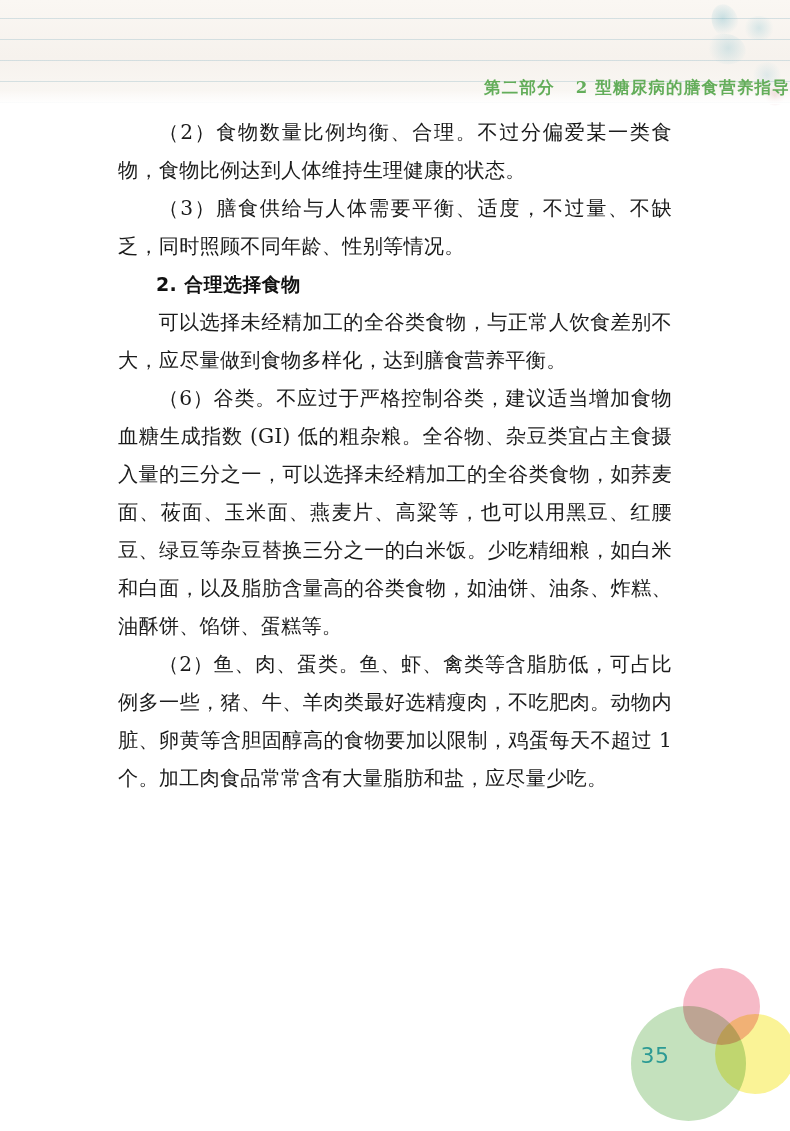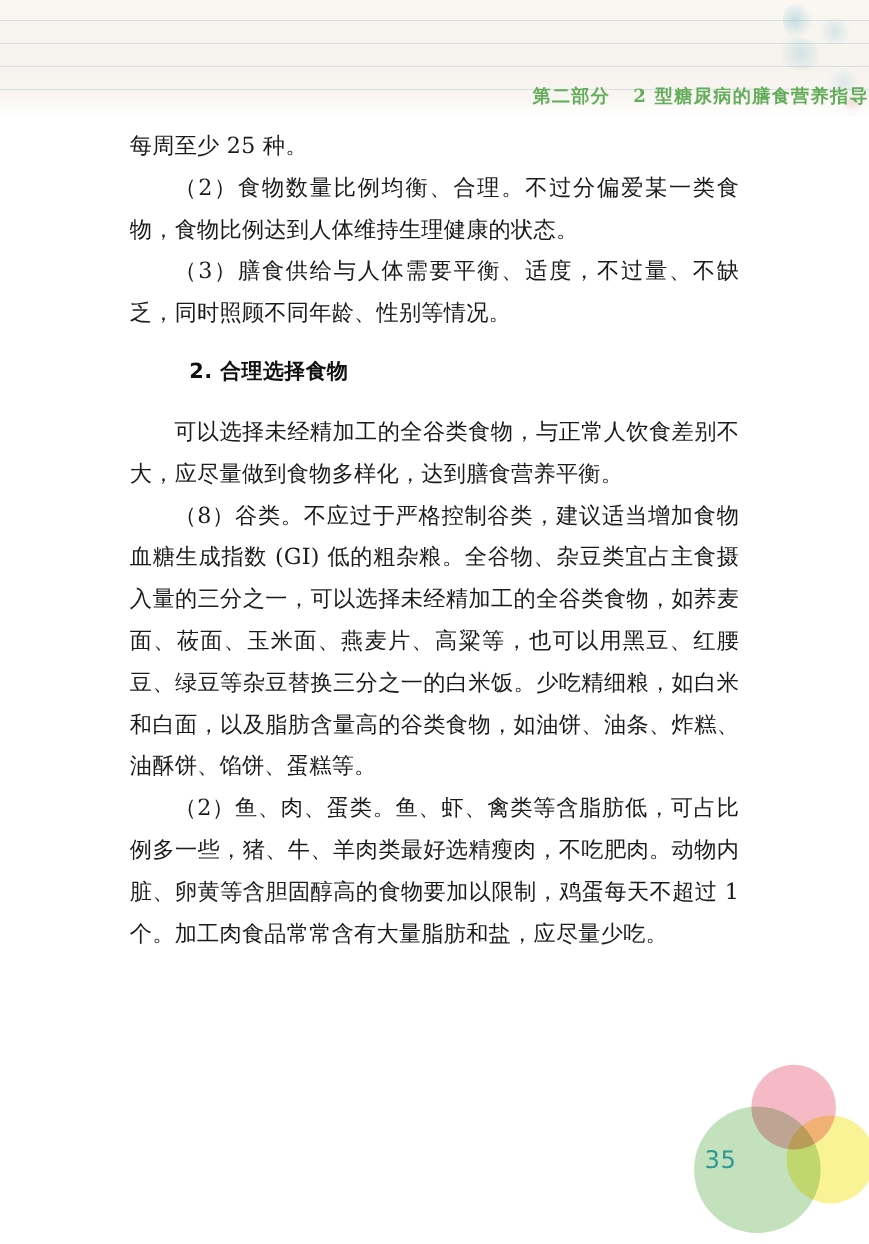--- a/index.html
+++ b/index.html
@@ -110,21 +110,21 @@
     text-align: justify;
     text-justify: inter-ideograph;
     letter-spacing: 0.2px;
   }
 
   p.indent {
     text-indent: 2em;
   }
 
   h3.section-heading {
-    margin: 16px;
+    margin: 0;
     font-family: "DejaVu Sans", "Liberation Sans", sans-serif;
     font-weight: bold;
     font-size: 19px;
     line-height: 38px;
     color: #111111;
     text-indent: 2em;
     letter-spacing: 0.4px;
   }
 
   .gap-before-heading { margin-top: 22px; }
@@ -182,31 +182,30 @@
     <div class="splotch splotch-b"></div>
     <div class="splotch splotch-c"></div>
     <div class="splotch splotch-d"></div>
     <div class="splotch splotch-e"></div>
   </div>
 
   <div class="running-head">第二部分   2 型糖尿病的膳食营养指导</div>
 
   <div class="body-col">
 
-    <p class="para">每周至少 25 种。</p>
 
     <p class="para indent">（2）食物数量比例均衡、合理。不过分偏爱某一类食物，食物比例达到人体维持生理健康的状态。</p>
 
     <p class="para indent">（3）膳食供给与人体需要平衡、适度，不过量、不缺乏，同时照顾不同年龄、性别等情况。</p>
 
     <h3 class="section-heading gap-before-heading">2. 合理选择食物</h3>
 
     <p class="para indent gap-after-heading">可以选择未经精加工的全谷类食物，与正常人饮食差别不大，应尽量做到食物多样化，达到膳食营养平衡。</p>
 
-    <p class="para indent">（8）谷类。不应过于严格控制谷类，建议适当增加食物血糖生成指数 (GI) 低的粗杂粮。全谷物、杂豆类宜占主食摄入量的三分之一，可以选择未经精加工的全谷类食物，如荞麦面、莜面、玉米面、燕麦片、高粱等，也可以用黑豆、红腰豆、绿豆等杂豆替换三分之一的白米饭。少吃精细粮，如白米和白面，以及脂肪含量高的谷类食物，如油饼、油条、炸糕、油酥饼、馅饼、蛋糕等。</p>
+    <p class="para indent">（6）谷类。不应过于严格控制谷类，建议适当增加食物血糖生成指数 (GI) 低的粗杂粮。全谷物、杂豆类宜占主食摄入量的三分之一，可以选择未经精加工的全谷类食物，如荞麦面、莜面、玉米面、燕麦片、高粱等，也可以用黑豆、红腰豆、绿豆等杂豆替换三分之一的白米饭。少吃精细粮，如白米和白面，以及脂肪含量高的谷类食物，如油饼、油条、炸糕、油酥饼、馅饼、蛋糕等。</p>
 
     <p class="para indent">（2）鱼、肉、蛋类。鱼、虾、禽类等含脂肪低，可占比例多一些，猪、牛、羊肉类最好选精瘦肉，不吃肥肉。动物内脏、卵黄等含胆固醇高的食物要加以限制，鸡蛋每天不超过 1 个。加工肉食品常常含有大量脂肪和盐，应尽量少吃。</p>
 
   </div>
 
   <div class="folio-deco">
     <div class="circle circle-pink"></div>
     <div class="circle circle-yellow"></div>
     <div class="circle circle-green"></div>
   </div>

